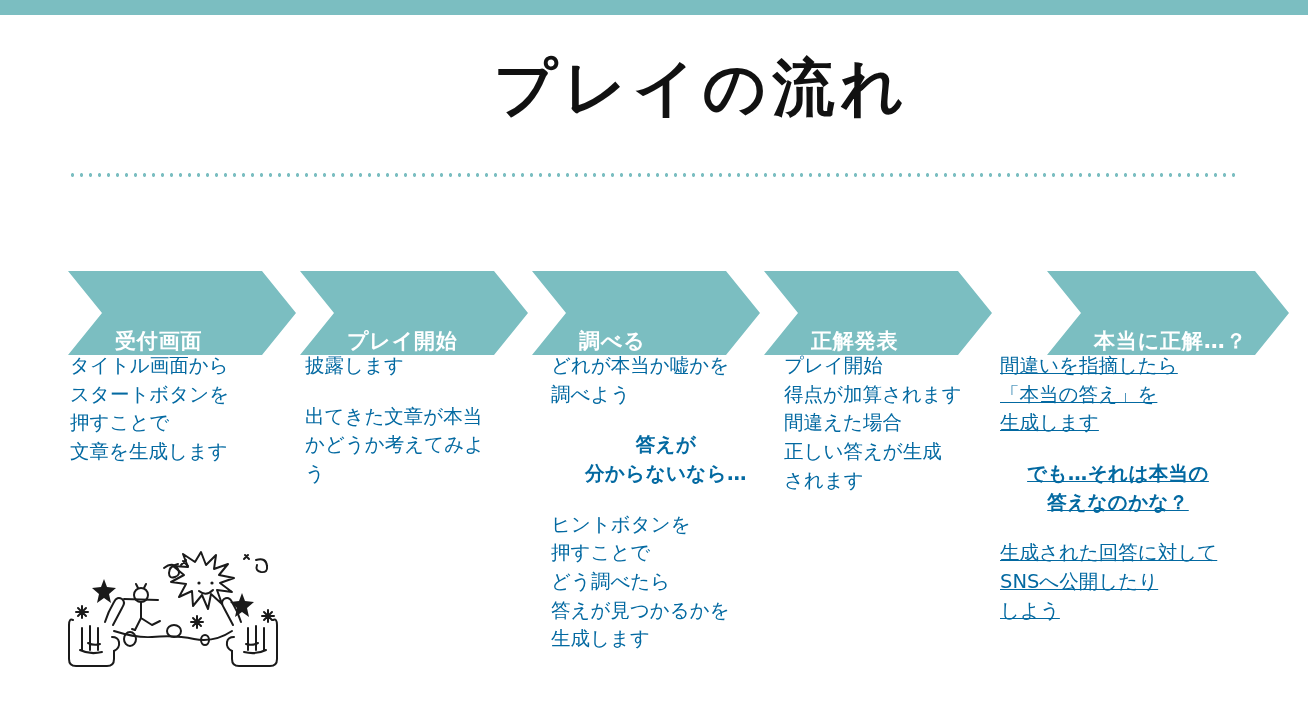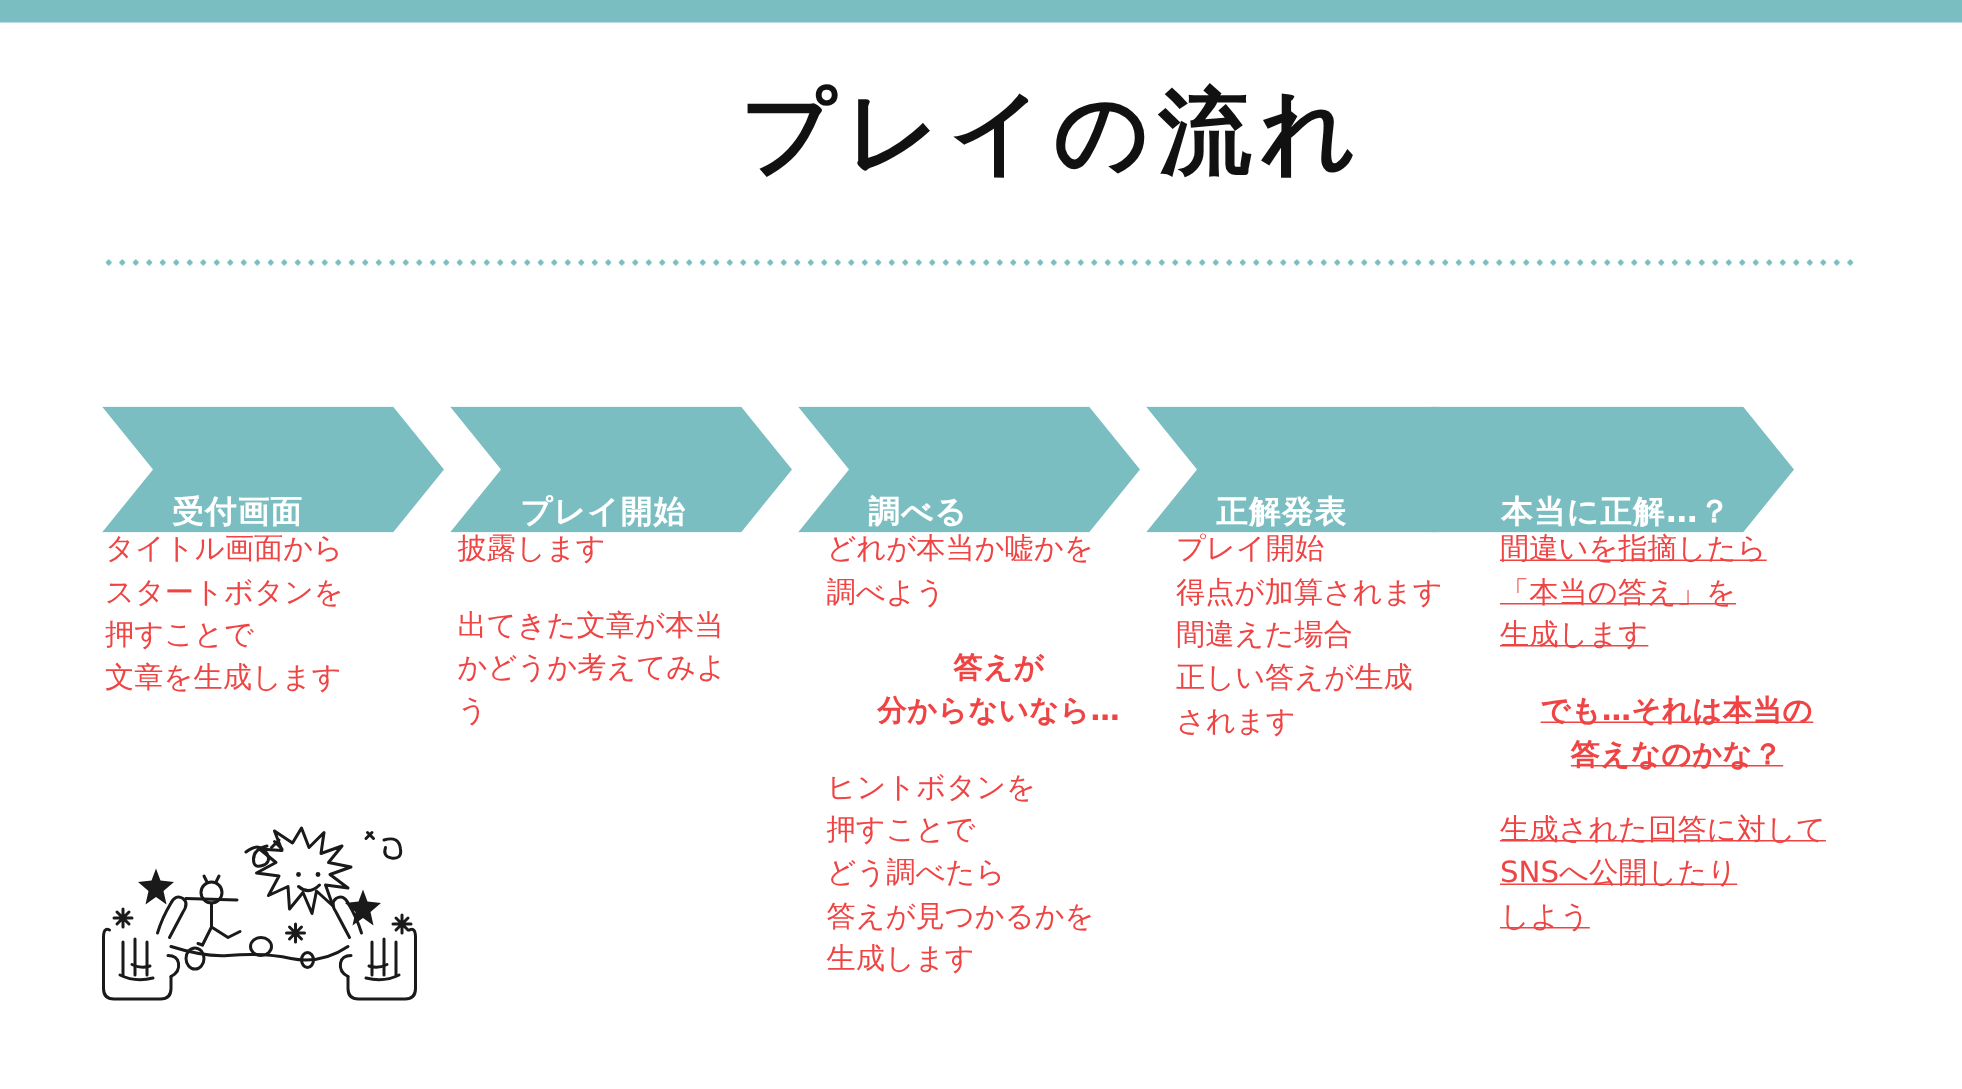--- a/index.html
+++ b/index.html
@@ -82,42 +82,42 @@
     font-weight: bold;
     letter-spacing: 0.04em;
     white-space: nowrap;
     font-family: "DejaVu Sans", "Liberation Sans", sans-serif;
   }
 
   .chev-1 { left: 68px;   width: 228px; }
   .chev-2 { left: 300px;  width: 228px; }
   .chev-3 { left: 532px;  width: 228px; }
   .chev-4 { left: 764px;  width: 228px; }
-  .chev-5 { left: 954px;  width: 242px; }
+  .chev-5 { left: 1047px;  width: 242px; }
 
   .chev-1 .chevron-label { margin-left: 47px; }
   .chev-2 .chevron-label { margin-left: 47px; }
   .chev-3 .chevron-label { margin-left: 47px; }
   .chev-4 .chevron-label { margin-left: 47px; }
   .chev-5 .chevron-label { margin-left: 47px; }
 
   
   .columns {
     position: absolute;
     left: 0;
     top: 352px;
     width: 1308px;
     height: 320px;
   }
   .column {
     position: absolute;
     top: 0;
     font-size: 19.5px;
     line-height: 1.47;
-    color: #ef4444;
+    color: #0369a1;
     font-family: "DejaVu Sans", "Liberation Sans", sans-serif;
   }
   .col-1 { left: 70px;   width: 232px; }
   .col-2 { left: 305px;  width: 232px; }
   .col-3 { left: 551px;  width: 230px; }
   .col-4 { left: 784px;  width: 212px; }
   .col-5 { left: 1000px; width: 236px; text-decoration: underline; }
 
   .para { margin: 0; }
   .para + .para { margin-top: 22px; }

